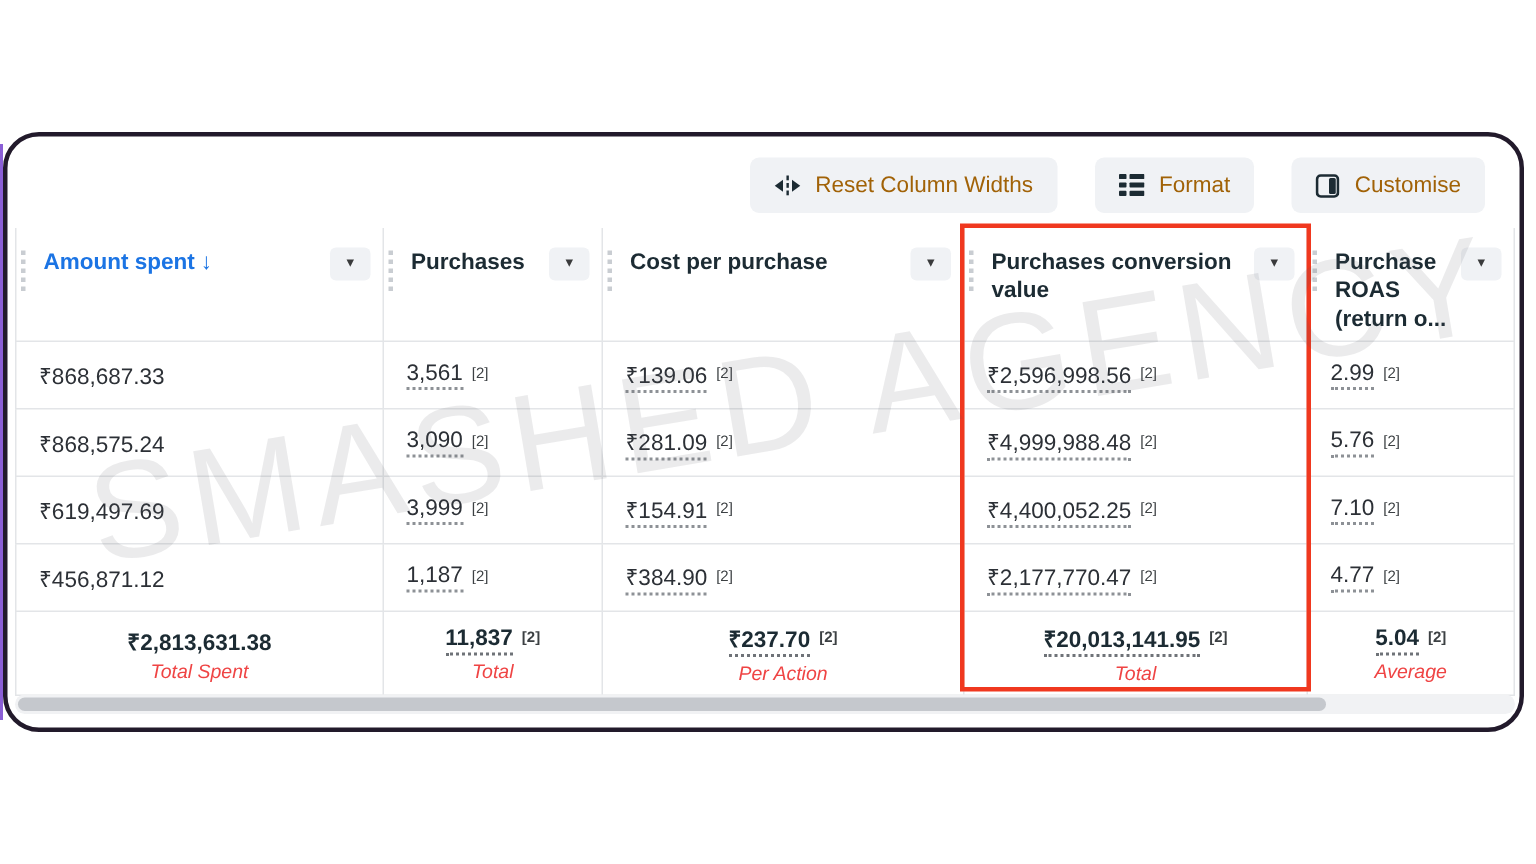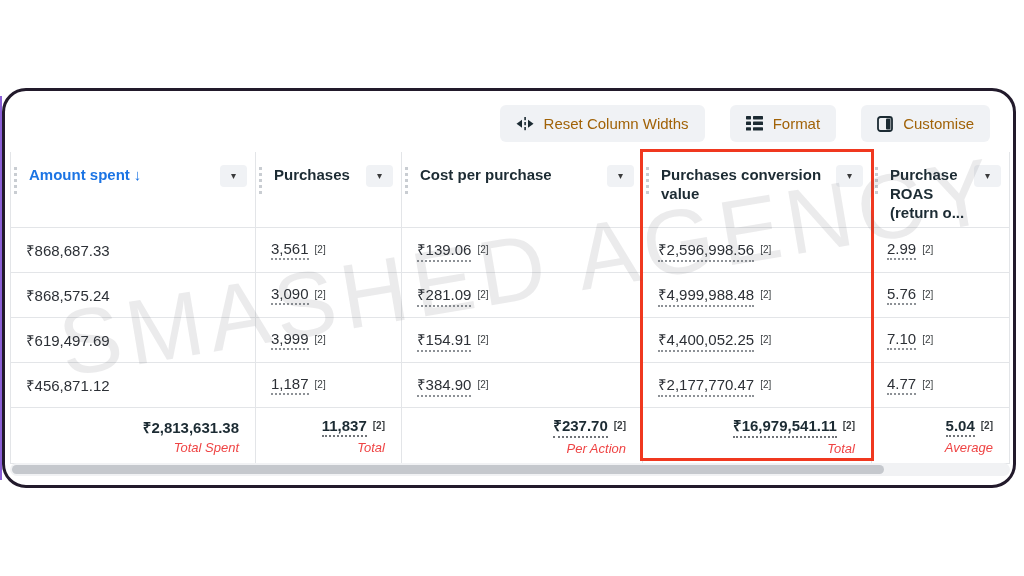--- a/index.html
+++ b/index.html
@@ -33,21 +33,21 @@
   .drag-handle { position:absolute; left:3px; top:15px; height:27px; width:0;
                  border-left:3px dotted #c9cdd2; cursor:col-resize; }
   .caret-btn { position:absolute; top:13px; right:8px; width:27px; height:22px;
                background:#f0f2f5; border:none; border-radius:4px; color:#3a3b3c;
                font-size:10px; line-height:22px; text-align:center; cursor:pointer; }
 
   .td { display:flex; align-items:center; padding:0 15px; font-size:15px; color:#2c3036; }
   .val.dotted { border-bottom:2px dotted #8d9196; padding-bottom:1px; }
   .ref { font-size:10px; color:#3c4043; margin-left:6px; position:relative; top:-1px; }
 
-  .tf { display:flex; flex-direction:column; align-items:flex-end; justify-content:center;
+  .tf { display:flex; flex-direction:column; align-items:center; justify-content:center;
         padding:0 16px; }
   .tf .tot-line { display:flex; align-items:center; font-size:15px; font-weight:700; color:#1c2b33; }
   .tf .tot-line .val.dotted { border-bottom:2px dotted #6f7378; }
   .tf .tot-label { font-size:13px; color:#ef4444; margin-top:3px;font-style:italic; }
 
   
   .red-box { position:absolute; left:640px; top:149px; width:234px; height:312px;
              border:3px solid #f0381f; z-index:6; pointer-events:none; }
 
   
@@ -230,21 +230,21 @@
     </div>
     <div class="tf">
       <span class="tot-line">
           <span class="val dotted">₹237.70</span>
           <span class="ref">[2]</span>
         </span>
       <span class="tot-label">Per Action</span>
     </div>
     <div class="tf">
       <span class="tot-line">
-          <span class="val dotted">₹16,979,541.11</span>
+          <span class="val dotted">₹20,013,141.95</span>
           <span class="ref">[2]</span>
         </span>
       <span class="tot-label">Total</span>
     </div>
     <div class="tf">
       <span class="tot-line">
           <span class="val dotted">5.04</span>
           <span class="ref">[2]</span>
         </span>
       <span class="tot-label">Average</span>

